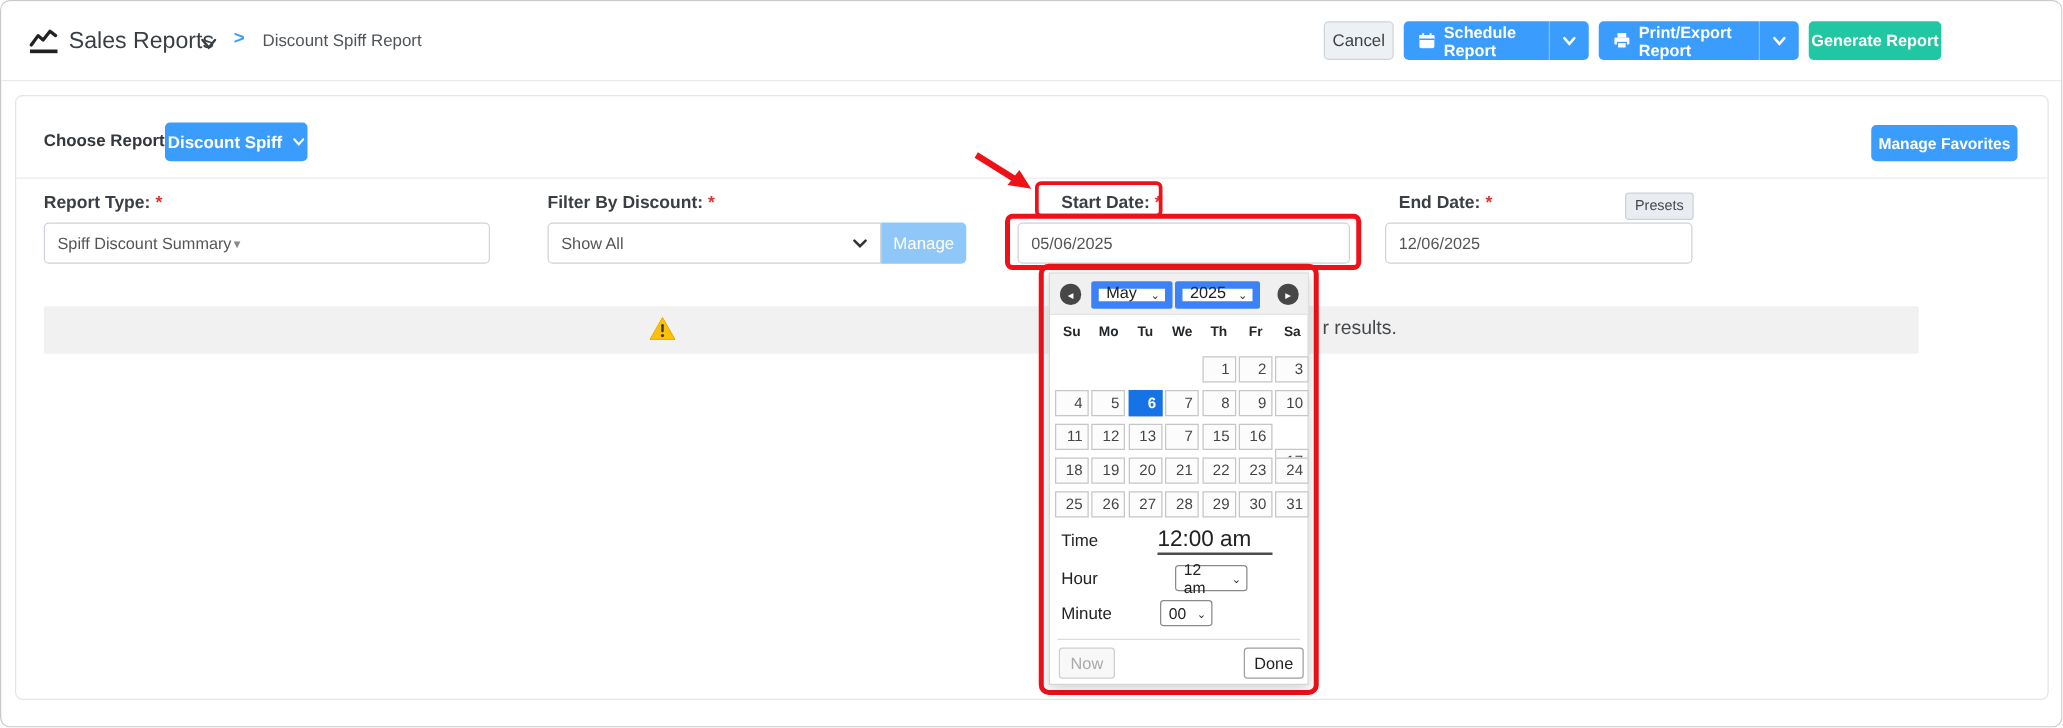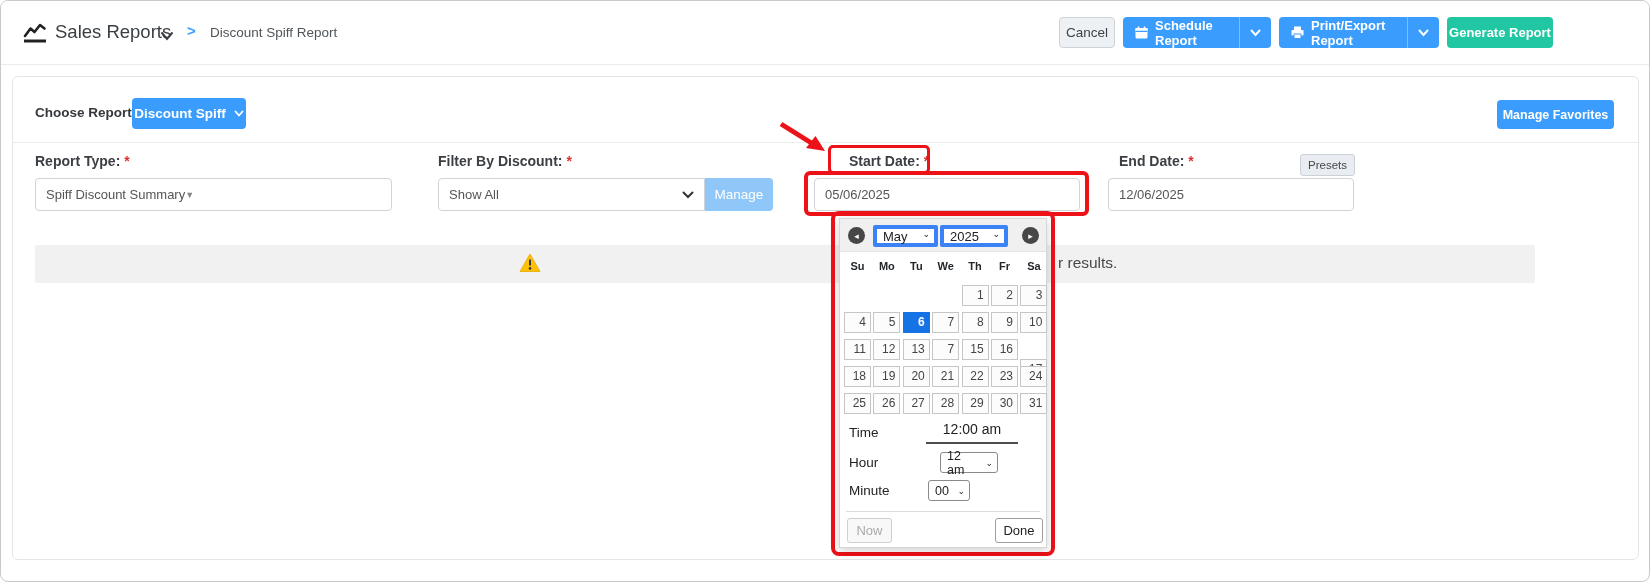--- a/index.html
+++ b/index.html
@@ -57,34 +57,34 @@
   .ann-cal{left:830px;top:210px;width:224px;height:345px;border-width:4px;border-radius:8px;z-index:30;pointer-events:auto;}
   .ann-arrow{left:774px;top:118px;z-index:45;}
 
   
   .cal{position:absolute;left:4px;top:3px;width:208px;height:330px;background:#fff;border:1px solid #d6d6d6;
        box-shadow:0 3px 10px rgba(0,0,0,.18);box-sizing:border-box;font-size:13px;color:#333;}
   .cal-header{position:absolute;left:0;top:0;width:100%;height:33px;background:#f0f0f0;border-bottom:1px solid #e3e3e3;box-sizing:border-box;}
   .cal-nav{position:absolute;top:8px;width:17px;height:17px;border-radius:50%;background:#474747;color:#fff;
            display:flex;align-items:center;justify-content:center;font-size:9px;cursor:pointer;}
   .cal-prev{left:8px;} .cal-next{left:182px;}
-  .cal-sel{position:absolute;top:6px;height:22px;background:#fff;border:4px solid #3b82f6;border-radius:2px;
-           display:flex;align-items:flex-start;justify-content:space-between;padding:0 4px 0 6px;font-size:13px;color:#222;cursor:pointer;box-sizing:border-box;}
+  .cal-sel{position:absolute;top:6px;height:22px;background:#fff;border:6px solid #3b82f6;border-radius:2px;
+           display:flex;align-items:flex-end;justify-content:space-between;padding:0 4px 0 6px;font-size:13px;color:#222;cursor:pointer;box-sizing:border-box;}
   .sel-month{left:33px;width:65px;} .sel-year{left:100px;width:68px;}
   .sel-chev{font-size:9px;color:#222;margin-left:4px;}
   .wd-row{position:absolute;left:0;top:41px;width:100%;height:16px;}
   .wd{position:absolute;width:27px;text-align:center;font-size:11px;font-weight:bold;color:#24272a;}
   .cal-grid{position:absolute;left:0;top:66px;width:100%;height:130px;}
   .day{position:absolute;width:27px;height:21px;box-sizing:border-box;border:1px solid #c6c6c6;background:#fcfcfc;
        font-size:12px;color:#444;text-align:right;padding:2px 4px 0 0;cursor:pointer;}
   .day.empty{border:none;background:transparent;cursor:default;}
   .day.sel{background:#1573e6;border-color:#1573e6;color:#fff;font-weight:bold;}
   .cal-lab{position:absolute;left:9px;font-size:13.5px;color:#222;}
   .time-value{position:absolute;left:86px;top:202px;width:92px;height:21px;border-bottom:2px solid #4d4d4d;
-              text-align:center;font-size:14px;color:#222;}
+              text-align:left;font-size:18px;color:#222;}
   .mini-sel{position:absolute;background:#fff;border:1px solid #8a8a8a;border-radius:3px;height:21px;
             display:flex;align-items:center;justify-content:space-between;padding:0 4px 0 6px;font-size:12.5px;color:#222;cursor:pointer;box-sizing:border-box;}
   .hour-sel{left:100px;top:233px;width:58px;} .min-sel{left:88px;top:261px;width:42px;}
   .cal-div{position:absolute;left:6px;right:6px;top:292px;border-top:1px solid #dcdcdc;}
   .cal-btn{position:absolute;top:299px;height:25px;box-sizing:border-box;border-radius:3px;display:flex;align-items:center;justify-content:center;font-size:13px;cursor:pointer;}
   .btn-now{left:7px;width:45px;border:1px solid #cfcfcf;background:#f8f8f8;color:#a9a9a9;}
   .btn-done{left:155px;width:48px;border:1px solid #9e9e9e;background:#fff;color:#222;}
 </style>
 </head>
 <body>

